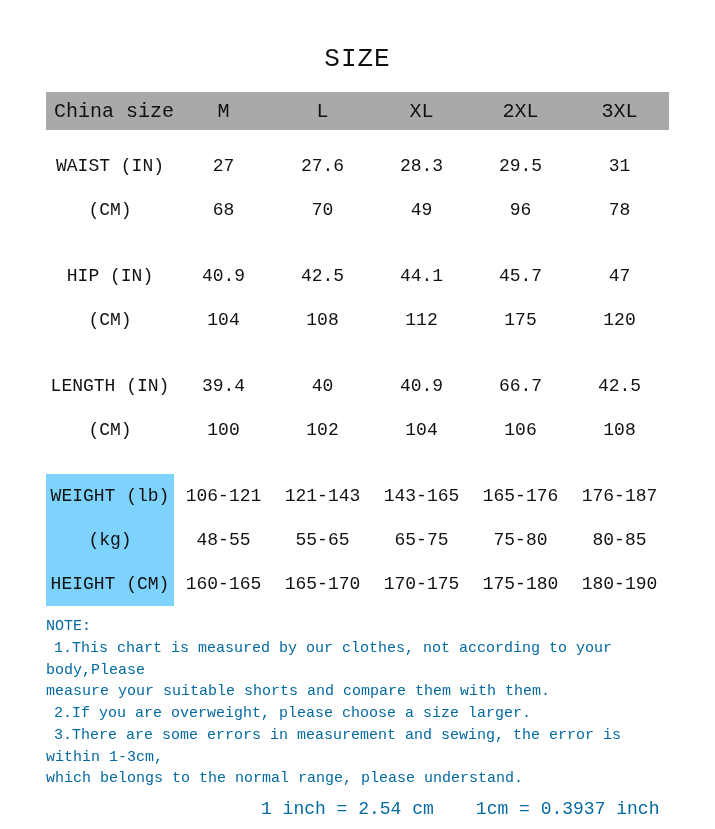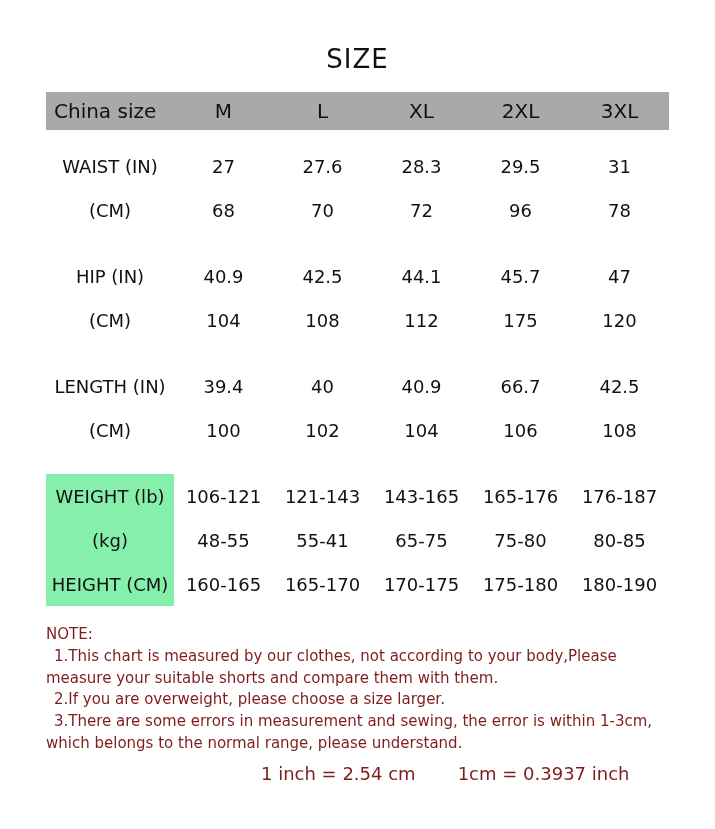--- a/index.html
+++ b/index.html
@@ -13,20 +13,21 @@
     font-family: "DejaVu Sans", "Liberation Sans", sans-serif;
     color: #1a1a1a;
     position: relative;
     overflow: hidden;
   }
   .page {
     width: 715px;
     height: 829px;
     position: relative;
     box-sizing: border-box;
+    font-family: Liberation Mono, monospace;
   }
   .title {
     text-align: center;
     font-size: 26px;
     letter-spacing: 1px;
     padding-top: 44px;
     padding-bottom: 18px;
     color: #111;
     font-weight: 400;
   }
@@ -64,29 +65,29 @@
     font-size: 20px;
     margin-top: 20px;
   }
   tr.spacer td {
     height: 22px;
   }
   tr.spacer-small td {
     height: 14px;
   }
   tr.blue-row td.rowlabel {
-    background: #86efac;
+    background: #7dd3fc;
   }
   .note {
     width: 623px;
-    margin: 8px auto;
+    margin: 0 auto;
     padding-top: 10px;
     font-size: 15px;
     line-height: 1.45;
-    color: #7f1d1d;
+    color: #0369a1;
   }
   .note .line {
     margin: 0;
   }
   .note .indent {
     text-indent: 8px;
   }
   .conv {
     margin-top: 6px;
     padding-left: 215px;
@@ -133,21 +134,21 @@
         <td>27.6</td>
         <td>28.3</td>
         <td>29.5</td>
         <td>31</td>
       </tr>
 
       <tr>
         <td class="rowlabel">(CM)</td>
         <td>68</td>
         <td>70</td>
-        <td>72</td>
+        <td>49</td>
         <td>96</td>
         <td>78</td>
       </tr>
 
       <tr class="spacer">
         <td colspan="6"></td>
       </tr>
 
       <tr>
         <td class="rowlabel">HIP   (IN)</td>
@@ -198,21 +199,21 @@
         <td>106-121</td>
         <td>121-143</td>
         <td>143-165</td>
         <td>165-176</td>
         <td>176-187</td>
       </tr>
 
       <tr class="blue-row">
         <td class="rowlabel">(kg)</td>
         <td>48-55</td>
-        <td>55-41</td>
+        <td>55-65</td>
         <td>65-75</td>
         <td>75-80</td>
         <td>80-85</td>
       </tr>
 
       <tr class="blue-row">
         <td class="rowlabel">HEIGHT (CM)</td>
         <td>160-165</td>
         <td>165-170</td>
         <td>170-175</td>

